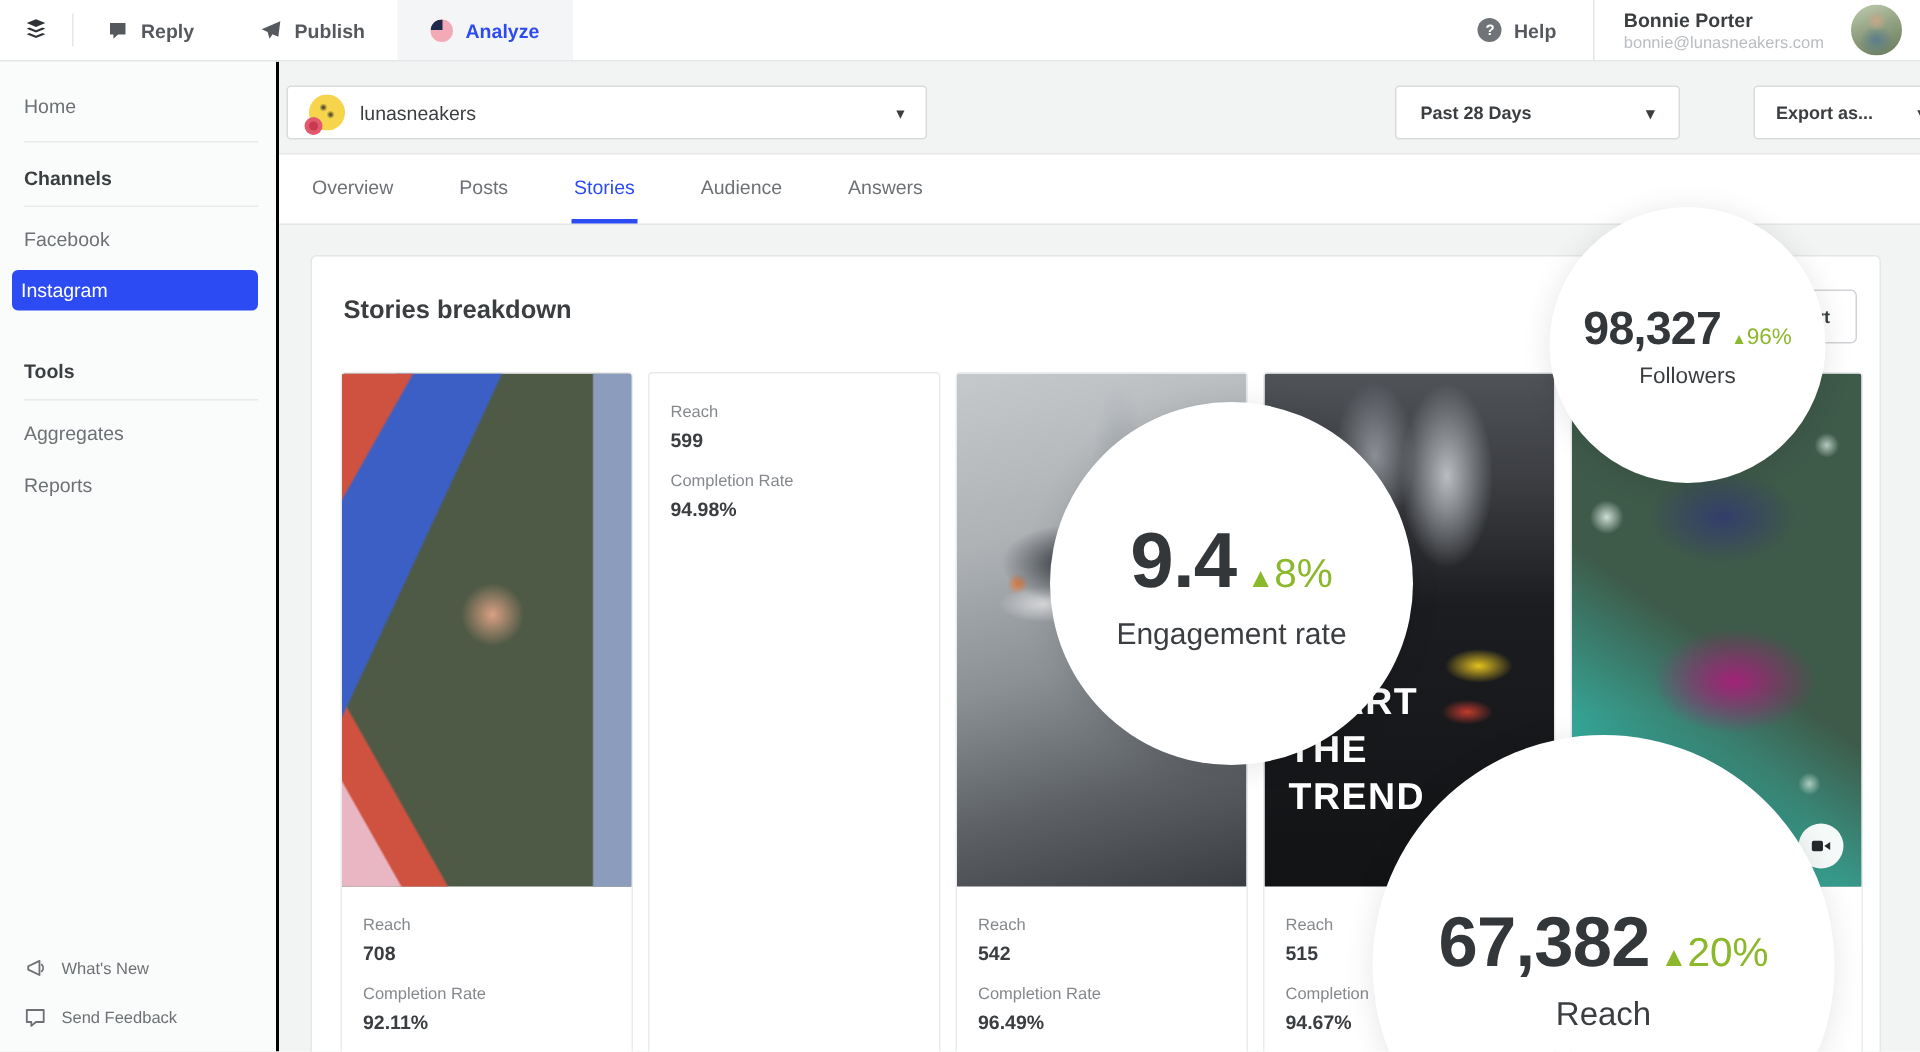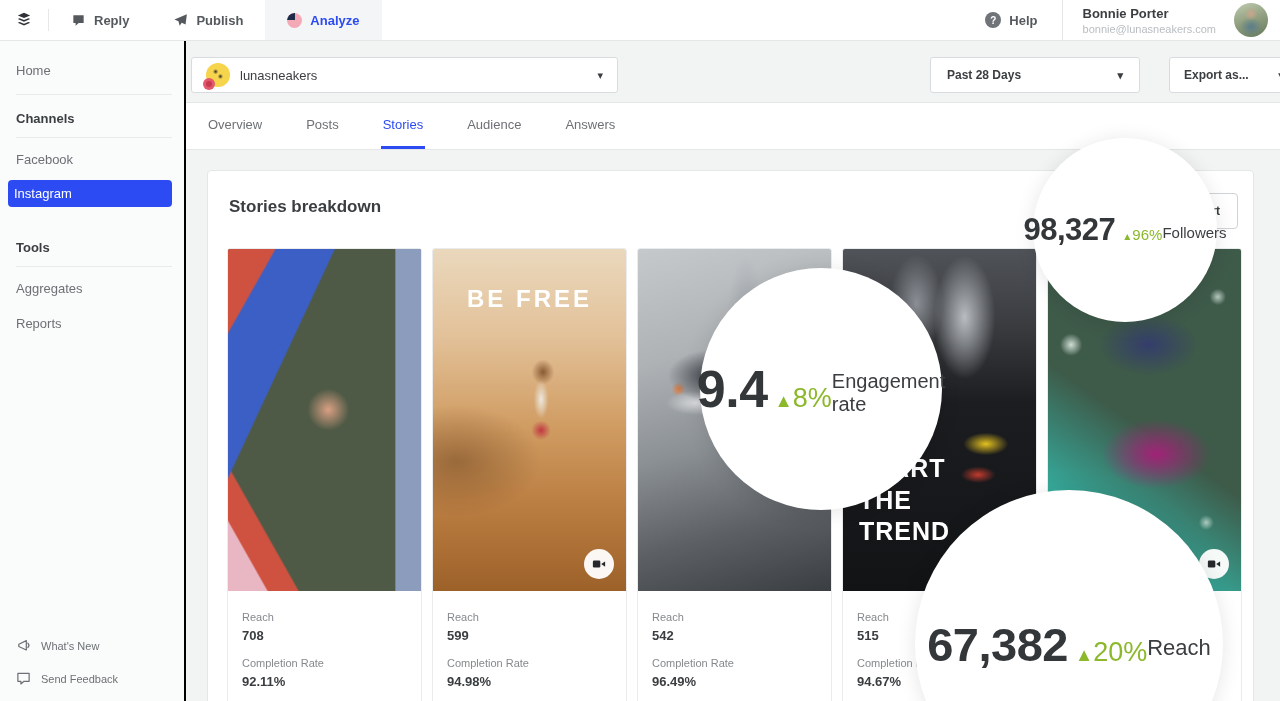--- a/index.html
+++ b/index.html
@@ -57,21 +57,21 @@
                 background:
                   radial-gradient(circle 3px at 40% 36%, #33322e, rgba(51,50,46,0) 90%),
                   radial-gradient(circle 3px at 60% 56%, #33322e, rgba(51,50,46,0) 90%),
                   #f6d44b; }
   .acc-badge { position:absolute; left:-3px; bottom:-3px; width:12px; height:12px;
                border-radius:50%; background:#e2596d; }
   .acc-badge::after { content:""; position:absolute; left:3px; top:3px; width:6px; height:6px;
                       border-radius:50%; background:#c8394f; }
   .acc-name { font-size:13px; color:#3b3e41; }
   .caret { margin-left:auto; font-size:11px; color:#3b3e41; }
-  .sel-date { left:744px; top:16px; width:210px; padding:0 16px; font-size:12px; font-weight:700; color:#3b3e41; }
+  .sel-date { left:744px; top:16px; width:190px; padding:0 16px; font-size:12px; font-weight:700; color:#3b3e41; }
   .sel-export { left:983px; top:16px; width:130px; padding:0 14px; font-size:12px; font-weight:700; color:#3b3e41; }
 
   .tabsbar { position:absolute; left:0; top:61px; width:1094px; height:48px; background:#fff;
              border-top:1px solid #e4e6e8; border-bottom:1px solid #e4e6e8; display:flex;
              padding-left:20px; z-index:1; }
   .tab { display:flex; align-items:center; margin-right:40px; padding:0 2px; font-size:13px;
          color:#6d7175; border-bottom:3px solid transparent; cursor:pointer; }
   .tab.active { color:#2c4bf2; border-bottom-color:#2c4bf2; }
 
   .panel { position:absolute; left:21px; top:129px; width:1047px; height:620px; background:#fff;
@@ -124,21 +124,21 @@
       linear-gradient(35deg, #3fc0ae 0%, #35a99a 22%, rgba(53,169,154,0) 48%); }
 
   .overlay-text { position:absolute; color:#fff; font-weight:800; }
   .img2 .overlay-text { top:36px; left:0; right:0; text-align:center; font-size:24px; letter-spacing:3px; }
   .img4 .overlay-text { left:16px; bottom:44px; font-size:25px; line-height:1.25; width:125px; letter-spacing:1px; }
   .vbadge { position:absolute; right:12px; bottom:12px; width:30px; height:30px; border-radius:50%;
             background:rgba(255,255,255,0.95); display:flex; align-items:center; justify-content:center; }
 
   
   .kpi { position:absolute; background:#fff; border-radius:50%; z-index:40;
-         display:flex; flex-direction:row; align-items:center; justify-content:center;
+         display:flex; flex-direction:column; align-items:center; justify-content:center;
          box-shadow:0 2px 20px rgba(0,0,0,0.10); }
   .kpi-followers  { left:847px; top:97px;  width:184px; height:184px; }
   .kpi-engagement { left:514px; top:227px; width:242px; height:242px; }
   .kpi-reach      { left:729px; top:449px; width:308px; height:308px; }
   .kpi-row { display:flex; align-items:baseline; gap:7px; }
   .kpi-value { font-weight:700; color:#34373a; letter-spacing:-0.5px; }
   .kpi-delta { color:#8cb82b; }
   .tri { font-size:0.68em; }
   .kpi-label { color:#3b3e41; }
   .kpi-followers  .kpi-value { font-size:31px; }
@@ -257,29 +257,20 @@
         <div class="simg img1"></div>
         <div class="sstats">
           <div class="slabel">Reach</div>
           <div class="sval">708</div>
           <div class="slabel">Completion Rate</div>
           <div class="sval">92.11%</div>
         </div>
       </div>
 
       <div class="story">
-        <div class="simg img2">
-          <div class="overlay-text">BE FREE</div>
-          <div class="vbadge">
-            <svg width="14" height="14" viewBox="0 0 16 16">
-              <rect x="1" y="4" width="8.5" height="8" rx="1.5" fill="#26282b"></rect>
-              <path d="M10.5 8l4.5-3v6z" fill="#26282b"></path>
-            </svg>
-          </div>
-        </div>
         <div class="sstats">
           <div class="slabel">Reach</div>
           <div class="sval">599</div>
           <div class="slabel">Completion Rate</div>
           <div class="sval">94.98%</div>
         </div>
       </div>
 
       <div class="story">
         <div class="simg img3"></div>

